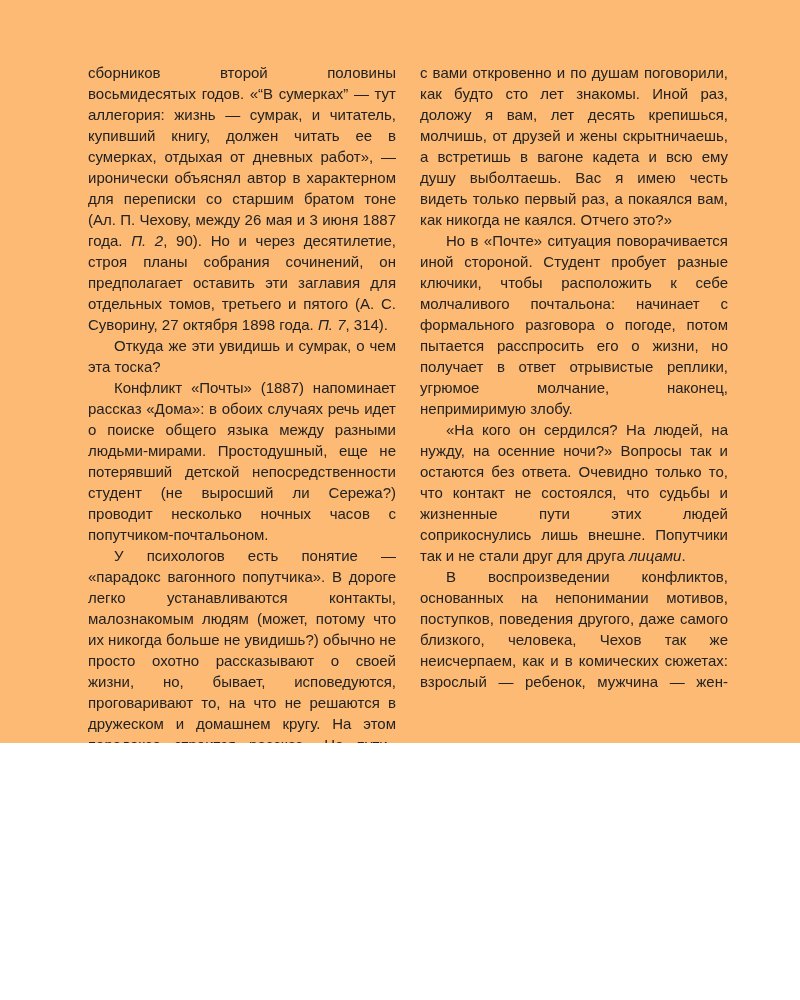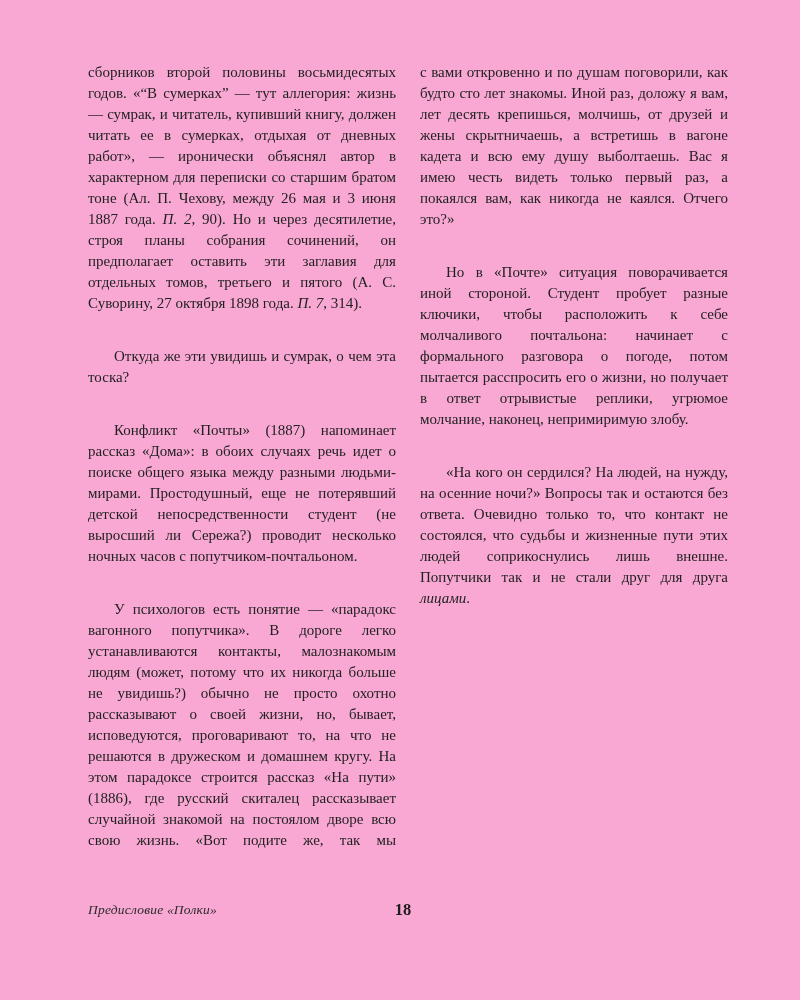--- a/index.html
+++ b/index.html
@@ -1,42 +1,42 @@
 <!DOCTYPE html>
 <html lang="ru"><head>
 <meta charset="utf-8">
 <style>
   html, body { margin: 0; padding: 0; background: #ffffff; }
   .page {
     position: relative;
     width: 800px;
-    height: 1000px;
-    background: #f9a8d4;
+    height: 743px;
+    background: #fdba74;
     color: #222222;
-    font-family: Liberation Serif, serif;
+    font-family: Liberation Sans, sans-serif;
     overflow: hidden;
   }
   .content {
     position: absolute;
     top: 62px;
     left: 88px;
     right: 72px;
     display: flex;
     gap: 24px;
   }
   .col {
     flex: 1 1 0;
     font-size: 15px;
     line-height: 21px;
     text-align: justify;
     hyphens: auto;
     -webkit-hyphens: auto;
   }
   .para { margin: 0; }
-  .para.indent { text-indent: 26px; margin-top: 32px; }
+  .para.indent { text-indent: 26px; }
   .para.justify-last { text-align-last: justify; }
   .it { font-style: italic; }
   .footer {
     position: absolute;
     top: 900px;
     left: 88px;
     right: 72px;
     height: 24px;
   }
   .running-title {
@@ -67,19 +67,20 @@
     <div class="col">
         <p class="para"><span>сборников второй половины восьмидесятых годов. «“В сумерках” — тут аллегория: жизнь — сумрак, и читатель, купивший книгу, должен читать ее в сумерках, отдыхая от дневных работ», — иронически объяснял автор в характерном для переписки со старшим братом тоне (Ал. П. Чехову, между 26 мая и 3 июня 1887 года. </span><span class="it">П. 2</span><span>, 90). Но и через десятилетие, строя планы собрания сочинений, он предполагает оставить эти заглавия для отдельных томов, третьего и пятого (А. С. Суворину, 27 октября 1898 года. </span><span class="it">П. 7</span><span>, 314).</span></p>
         <p class="para indent"><span>Откуда же эти увидишь и сумрак, о чем эта тоска?</span></p>
         <p class="para indent"><span>Конфликт «Почты» (1887) напоминает рассказ «Дома»: в обоих случаях речь идет о поиске общего языка между разными людьми-мирами. Простодушный, еще не потерявший детской непосредственности студент (не выросший ли Сережа?) проводит несколько ночных часов с попутчиком-почтальоном.</span></p>
         <p class="para indent justify-last"><span>У психологов есть понятие — «парадокс вагонного попутчика». В дороге легко устанавливаются контакты, малознакомым людям (может, потому что их никогда больше не увидишь?) обычно не просто охотно рассказывают о своей жизни, но, бывает, исповедуются, проговаривают то, на что не решаются в дружеском и домашнем кругу. На этом парадоксе строится рассказ «На пути» (1886), где русский скиталец рассказывает случайной знакомой на постоялом дворе всю свою жизнь. «Вот подите же, так мы</span></p>
       </div>
     <div class="col">
         <p class="para"><span>с вами откровенно и по душам поговорили, как будто сто лет знакомы. Иной раз, доложу я вам, лет десять крепишься, молчишь, от друзей и жены скрытничаешь, а встретишь в вагоне кадета и всю ему душу выболтаешь. Вас я имею честь видеть только первый раз, а покаялся вам, как никогда не каялся. Отчего это?»</span></p>
         <p class="para indent"><span>Но в «Почте» ситуация поворачивается иной стороной. Студент пробует разные ключики, чтобы расположить к себе молчаливого почтальона: начинает с формального разговора о погоде, потом пытается расспросить его о жизни, но получает в ответ отрывистые реплики, угрюмое молчание, наконец, непримиримую злобу.</span></p>
         <p class="para indent"><span>«На кого он сердился? На людей, на нужду, на осенние ночи?» Вопросы так и остаются без ответа. Очевидно только то, что контакт не состоялся, что судьбы и жизненные пути этих людей соприкоснулись лишь внешне. Попутчики так и не стали друг для друга </span><span class="it">лицами</span><span>.</span></p>
+        <p class="para indent justify-last"><span>В воспроизведении конфликтов, основанных на непонимании мотивов, поступков, поведения другого, даже самого близкого, человека, Чехов так же неисчерпаем, как и в комических сюжетах: взрослый — ребенок, мужчина — жен-</span></p>
       </div>
   </div>
   <div class="footer">
     <span class="running-title">Предисловие «Полки»</span>
     <span class="page-number">18</span>
   </div>
 </div>
 
 </body></html>

